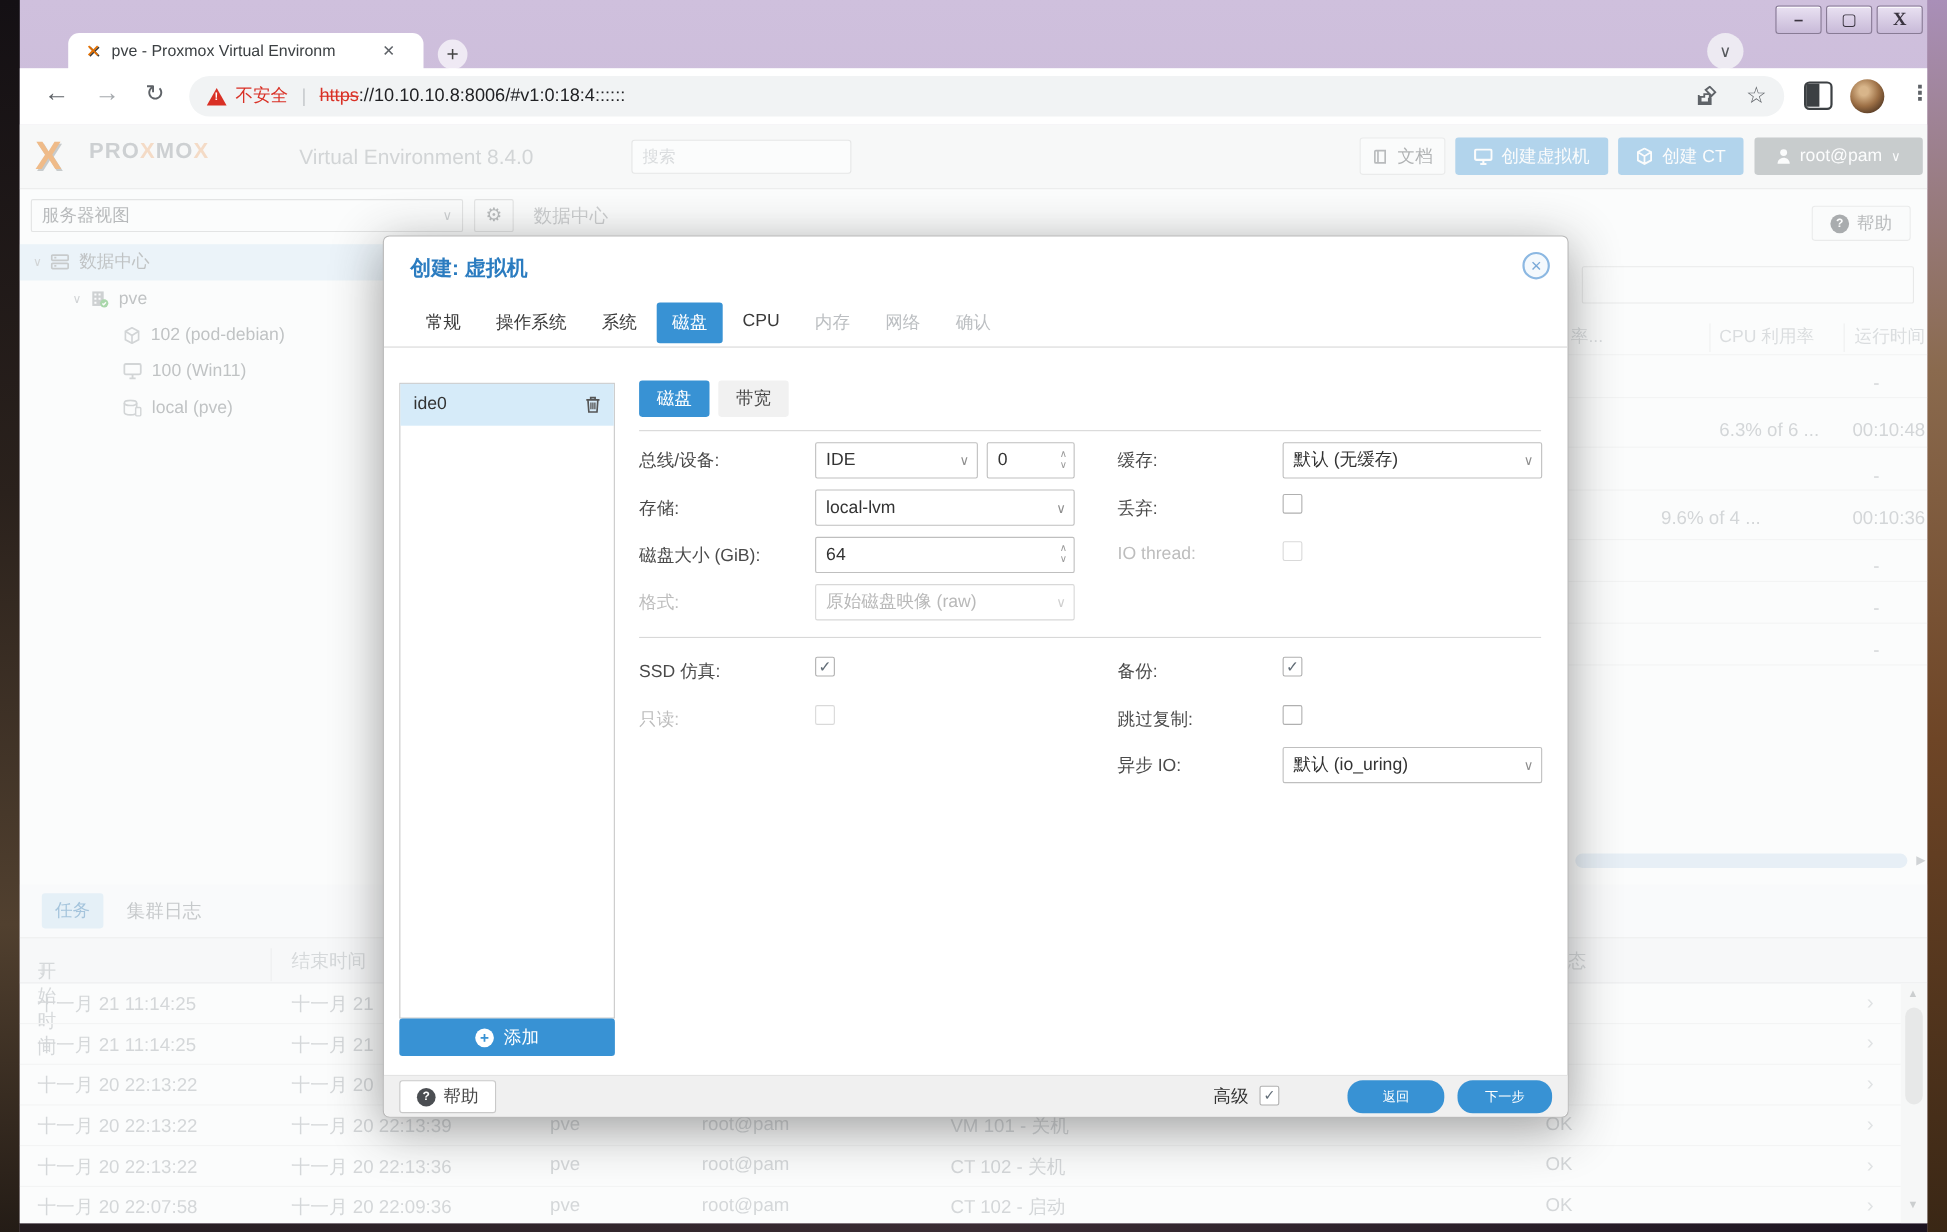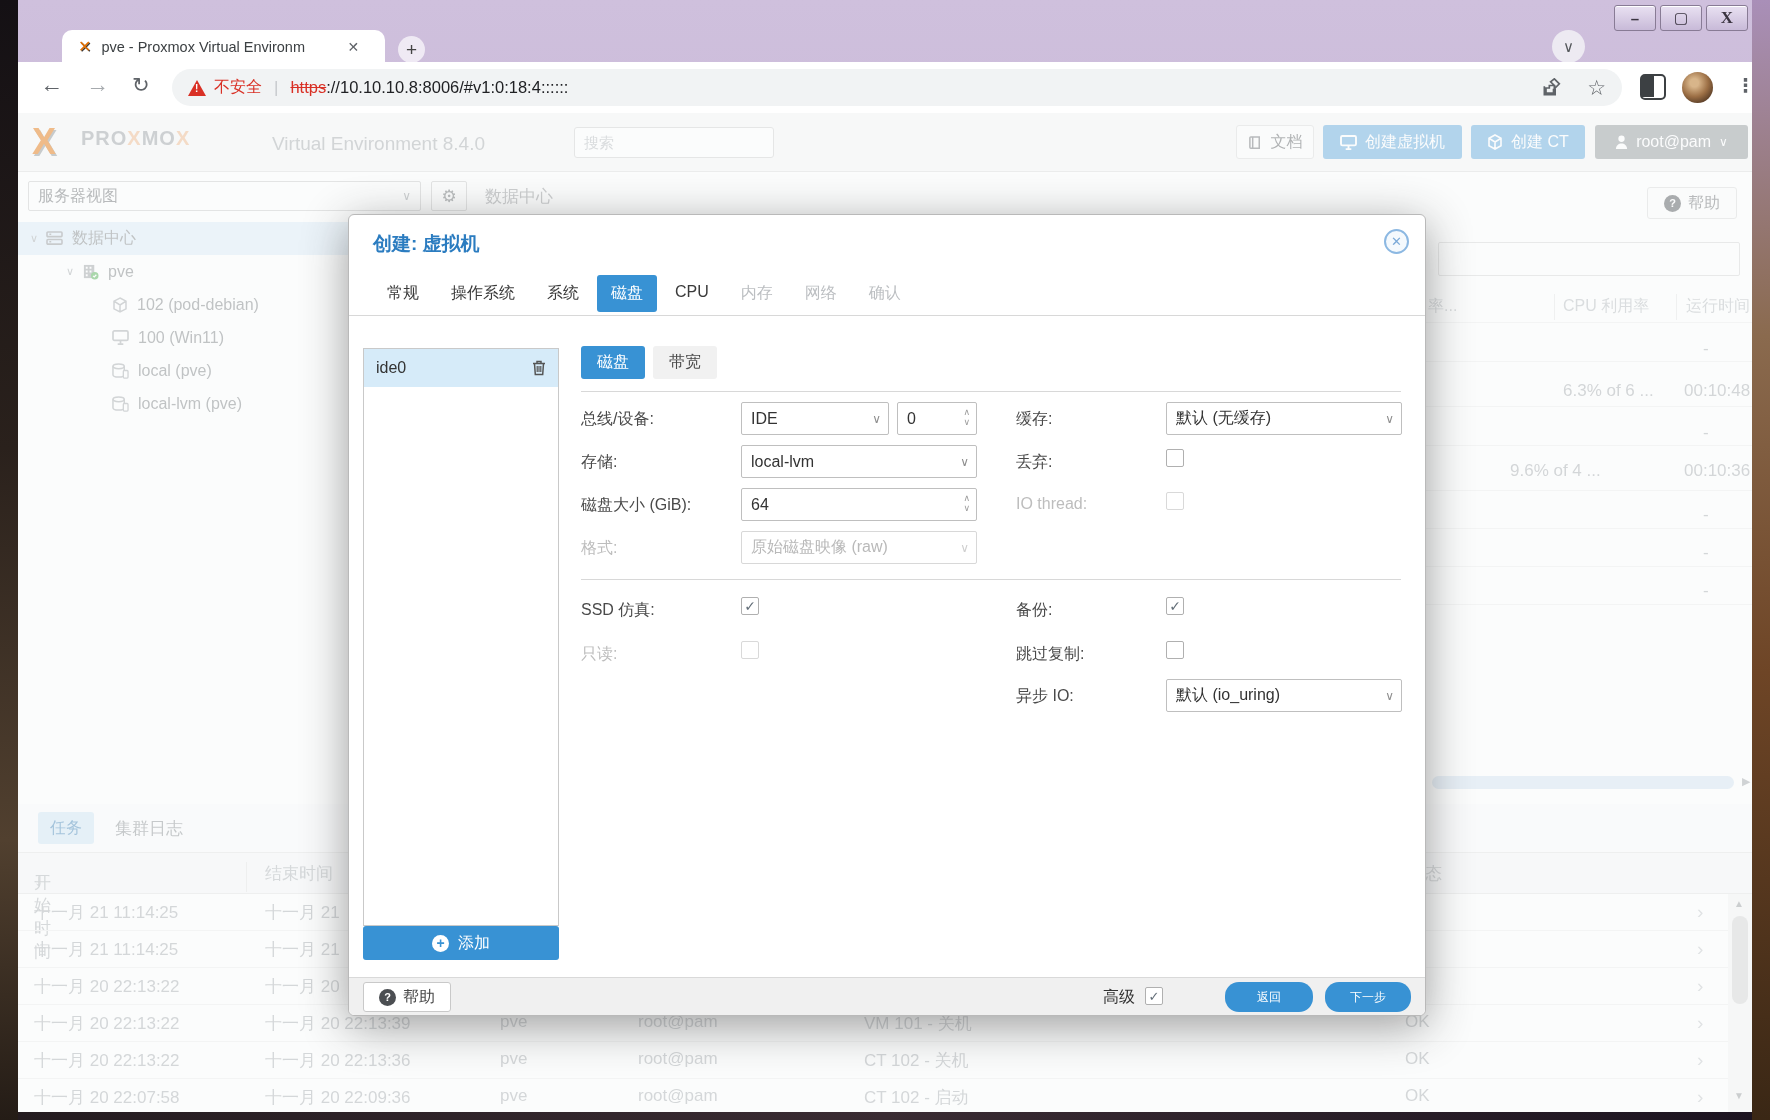--- a/index.html
+++ b/index.html
@@ -306,28 +306,20 @@
           </svg>
         <span>100 (Win11)</span>
       </div>
       <div class="trow ind2">
         <svg width="17" height="16" viewBox="0 0 18 17">
             <ellipse cx="7" cy="3.5" rx="6" ry="2.5" fill="none" stroke="#a4a8ac" stroke-width="1.6"></ellipse>
             <path d="M1 3.5v9c0 1.4 2.7 2.5 6 2.5s6-1.1 6-2.5v-9" fill="none" stroke="#a4a8ac" stroke-width="1.6"></path>
             <rect x="12" y="8" width="5" height="8" rx="1" fill="#fff" stroke="#a4a8ac" stroke-width="1.4"></rect>
           </svg>
         <span>local (pve)</span>
-      </div>
-      <div class="trow ind2">
-        <svg width="17" height="16" viewBox="0 0 18 17">
-            <ellipse cx="7" cy="3.5" rx="6" ry="2.5" fill="none" stroke="#a4a8ac" stroke-width="1.6"></ellipse>
-            <path d="M1 3.5v9c0 1.4 2.7 2.5 6 2.5s6-1.1 6-2.5v-9" fill="none" stroke="#a4a8ac" stroke-width="1.6"></path>
-            <rect x="12" y="8" width="5" height="8" rx="1" fill="#fff" stroke="#a4a8ac" stroke-width="1.4"></rect>
-          </svg>
-        <span>local-lvm (pve)</span>
       </div>
     </div>
 
     <input class="csearch" style="">
     <span class="chead" style="left:1410px;top:183px;">率...</span>
     <span class="chead" style="left:1545px;top:183px;">CPU 利用率</span>
     <span class="chead" style="left:1668px;top:183px;">运行时间</span>
     <div class="cvline" style="left:1536px;"></div>
     <div class="cvline" style="left:1658px;"></div>
     <div class="chline" style="top:209px;"></div>

